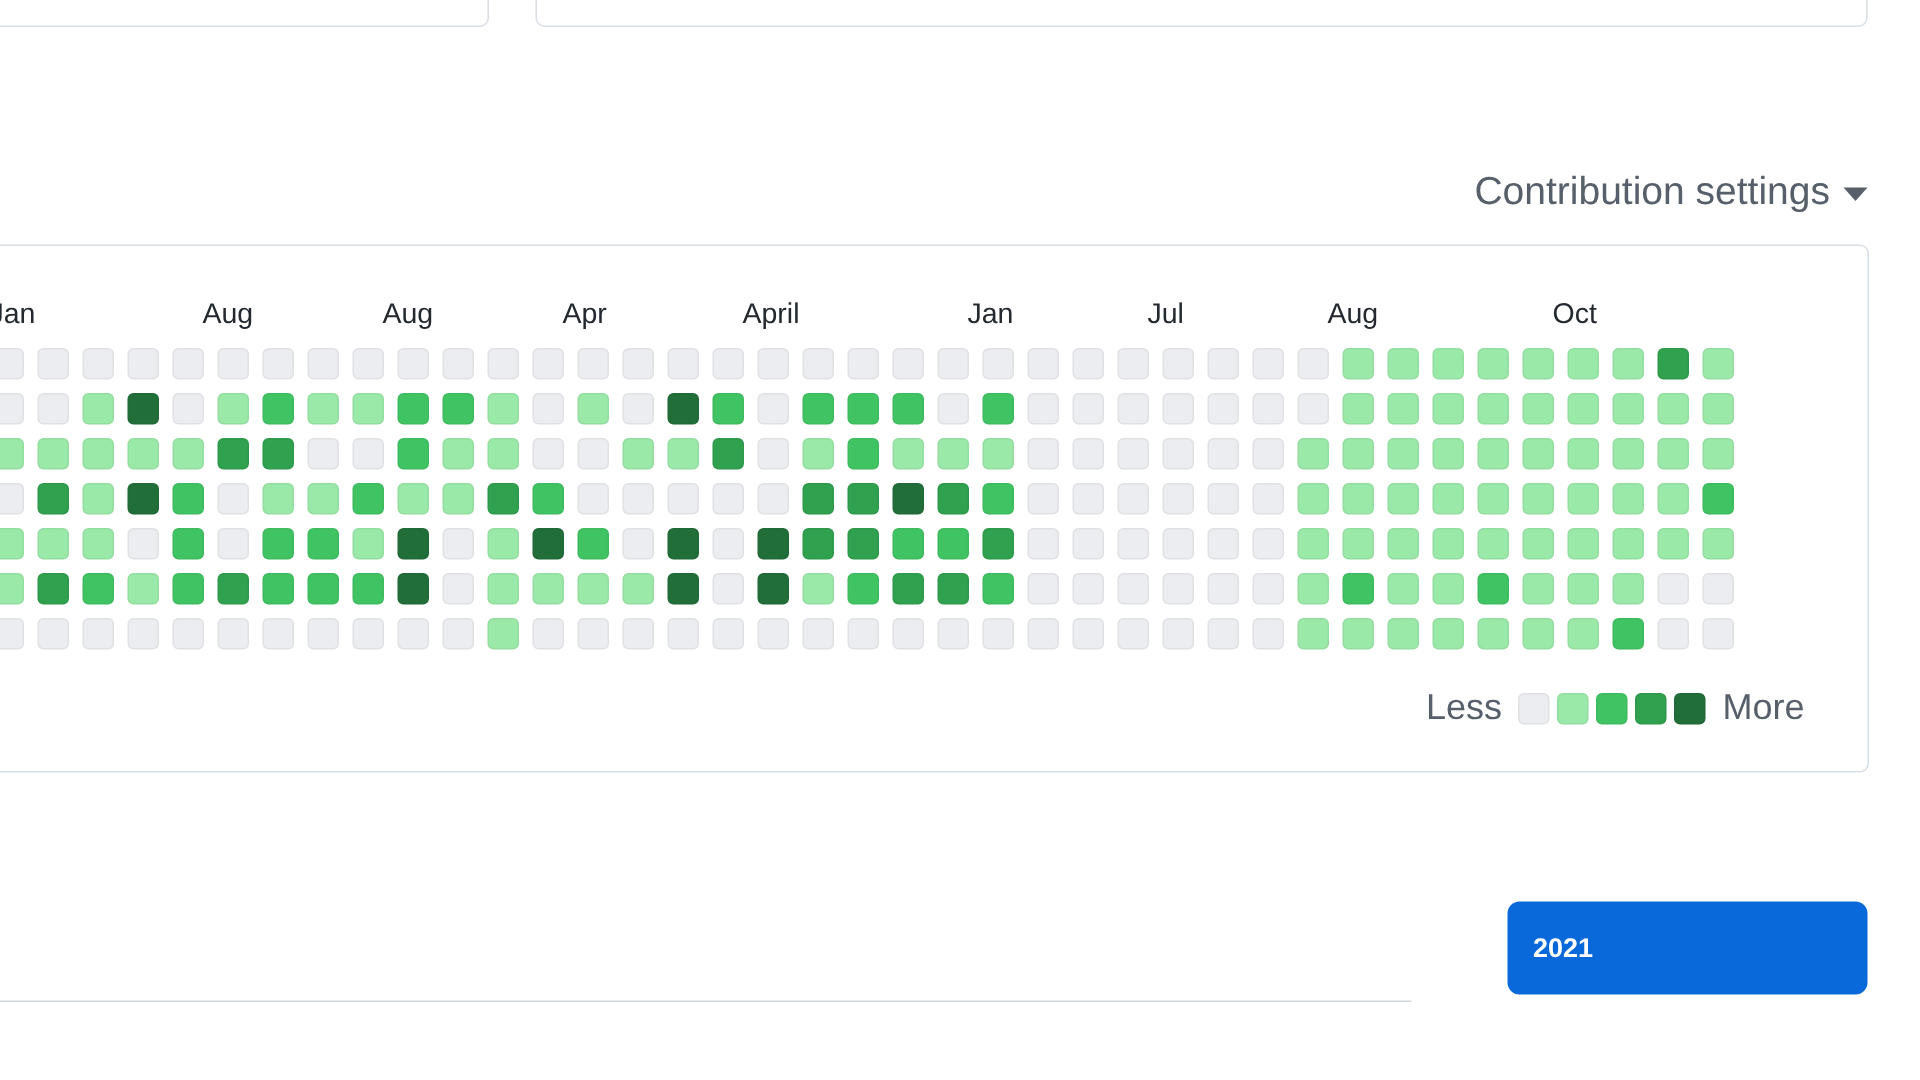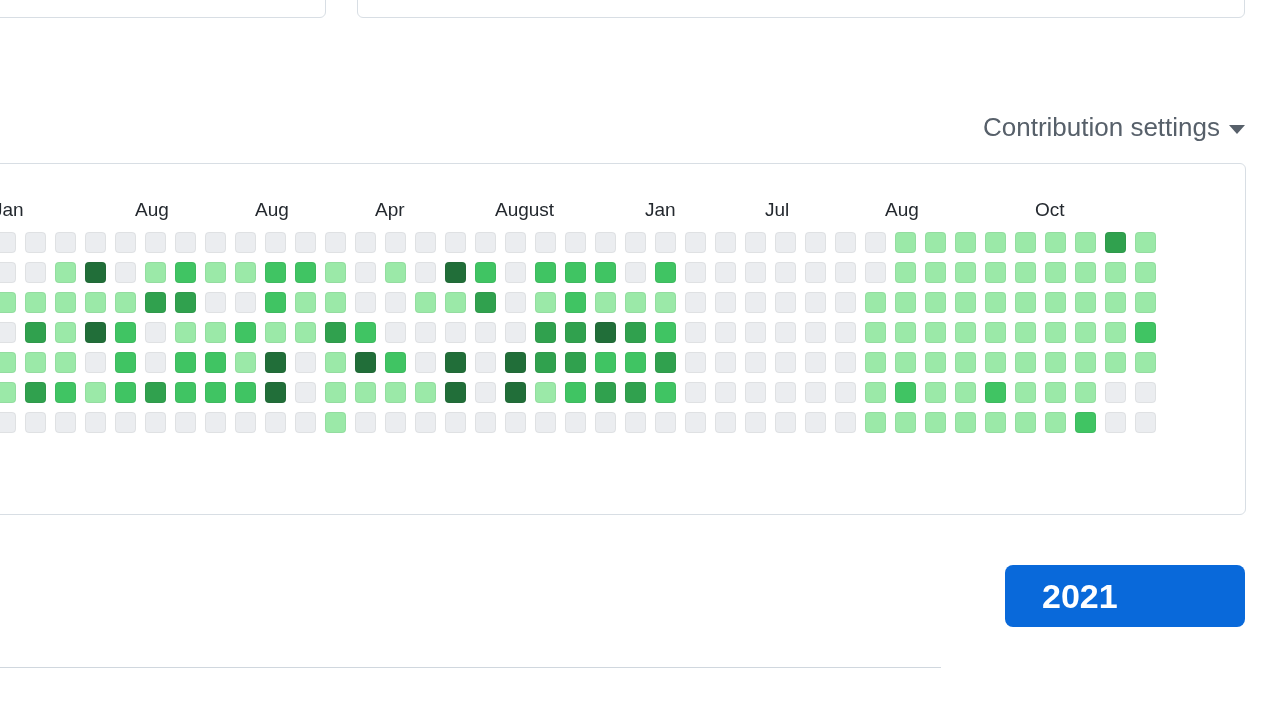--- a/index.html
+++ b/index.html
@@ -136,26 +136,27 @@
   #year-list {
     position: absolute;
     left: 1005px;
     top: 565px;
     width: 240px;
   }
   .year-item {
     display: block;
     box-sizing: border-box;
     border-radius: 8px;
-    font-size: 34px;
+    font-size: 18px;
     line-height: 32px;
-    padding: 15px 0 15px 37px;
+    padding: 15px 0 15px 17px;
     text-decoration: none;
     cursor: pointer;
     white-space: nowrap;
+    margin-top: 36px;
   }
   .year-item.selected {
     background: #0969da;
     color: #ffffff;
     font-weight: 600;
   }
   .year-item.unselected {
     color: #57606a;
   }
 </style>
@@ -169,21 +170,21 @@
   <span class="cs-label">Contribution settings</span>
   <span class="caret"></span>
 </div>
 
 <div id="calendar-card">
   <div id="graph-area">
       <span class="month-label" style="left: 32px; top: 34px;">Jan</span>
       <span class="month-label" style="left: 174px; top: 34px;">Aug</span>
       <span class="month-label" style="left: 294px; top: 34px;">Aug</span>
       <span class="month-label" style="left: 414px; top: 34px;">Apr</span>
-      <span class="month-label" style="left: 534px; top: 34px;">August</span>
+      <span class="month-label" style="left: 534px; top: 34px;">April</span>
       <span class="month-label" style="left: 684px; top: 34px;">Jan</span>
       <span class="month-label" style="left: 804px; top: 34px;">Jul</span>
       <span class="month-label" style="left: 924px; top: 34px;">Aug</span>
       <span class="month-label" style="left: 1074px; top: 34px;">Oct</span>
       <div class="cell" style="left: 34px; top: 68px; background: rgb(235, 237, 240);"></div>
       <div class="cell" style="left: 64px; top: 68px; background: rgb(235, 237, 240);"></div>
       <div class="cell" style="left: 94px; top: 68px; background: rgb(235, 237, 240);"></div>
       <div class="cell" style="left: 124px; top: 68px; background: rgb(235, 237, 240);"></div>
       <div class="cell" style="left: 154px; top: 68px; background: rgb(235, 237, 240);"></div>
       <div class="cell" style="left: 184px; top: 68px; background: rgb(235, 237, 240);"></div>
@@ -448,19 +449,30 @@
       <div class="cell" style="left: 934px; top: 248px; background: rgb(155, 233, 168);"></div>
       <div class="cell" style="left: 964px; top: 248px; background: rgb(155, 233, 168);"></div>
       <div class="cell" style="left: 994px; top: 248px; background: rgb(155, 233, 168);"></div>
       <div class="cell" style="left: 1024px; top: 248px; background: rgb(155, 233, 168);"></div>
       <div class="cell" style="left: 1054px; top: 248px; background: rgb(155, 233, 168);"></div>
       <div class="cell" style="left: 1084px; top: 248px; background: rgb(155, 233, 168);"></div>
       <div class="cell" style="left: 1114px; top: 248px; background: rgb(64, 196, 99);"></div>
       <div class="cell" style="left: 1144px; top: 248px; background: rgb(235, 237, 240);"></div>
       <div class="cell" style="left: 1174px; top: 248px; background: rgb(235, 237, 240);"></div>
     </div>
+  <div id="legend">
+    <span class="legend-text">Less</span>
+    <span class="legend-swatches">
+        <span class="legend-swatch" style="background: rgb(235, 237, 240);"></span>
+        <span class="legend-swatch" style="background: rgb(155, 233, 168);"></span>
+        <span class="legend-swatch" style="background: rgb(64, 196, 99);"></span>
+        <span class="legend-swatch" style="background: rgb(48, 161, 78);"></span>
+        <span class="legend-swatch" style="background: rgb(33, 110, 57);"></span>
+      </span>
+    <span class="legend-text">More</span>
+  </div>
 </div>
 
 <div id="bottom-divider"></div>
 
 <div id="year-list">
     <a class="year-item selected" style="background: rgb(9, 105, 218);">2021</a>
   </div>
 
 </body></html>

